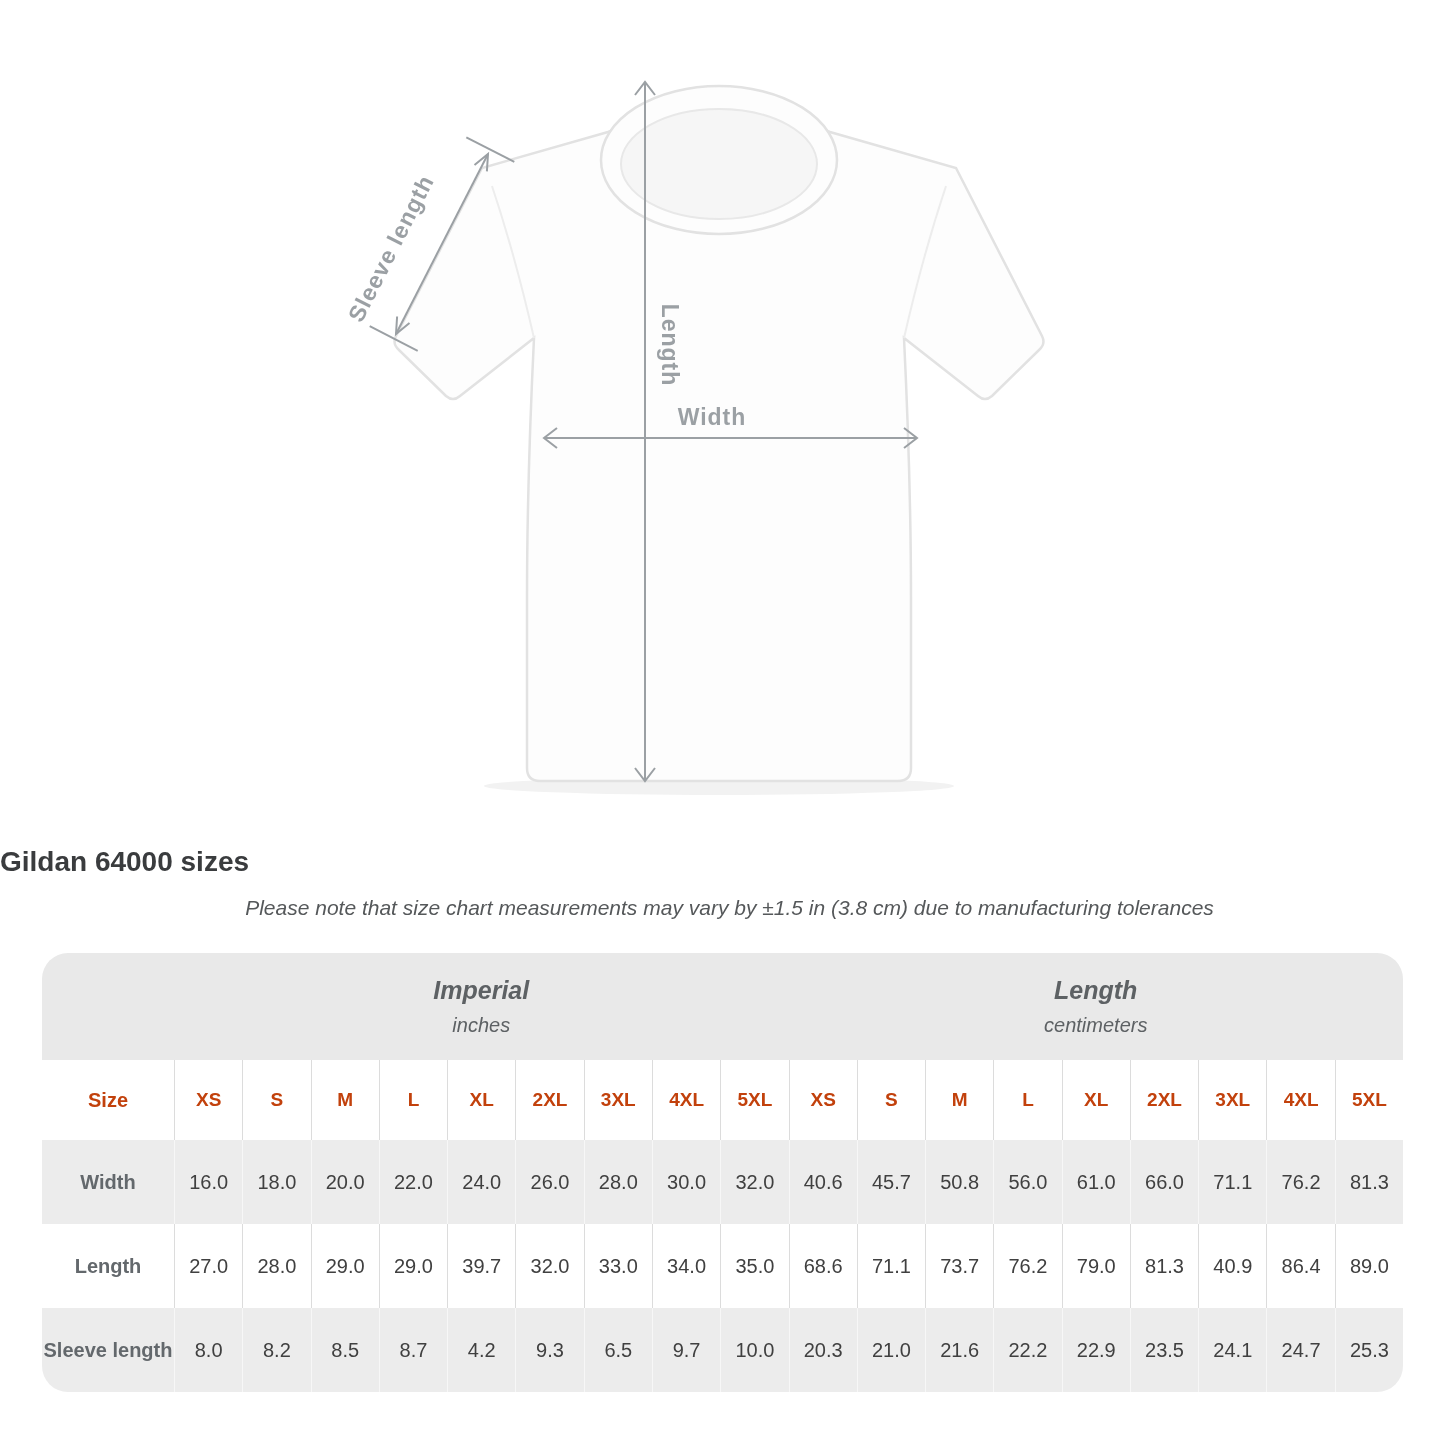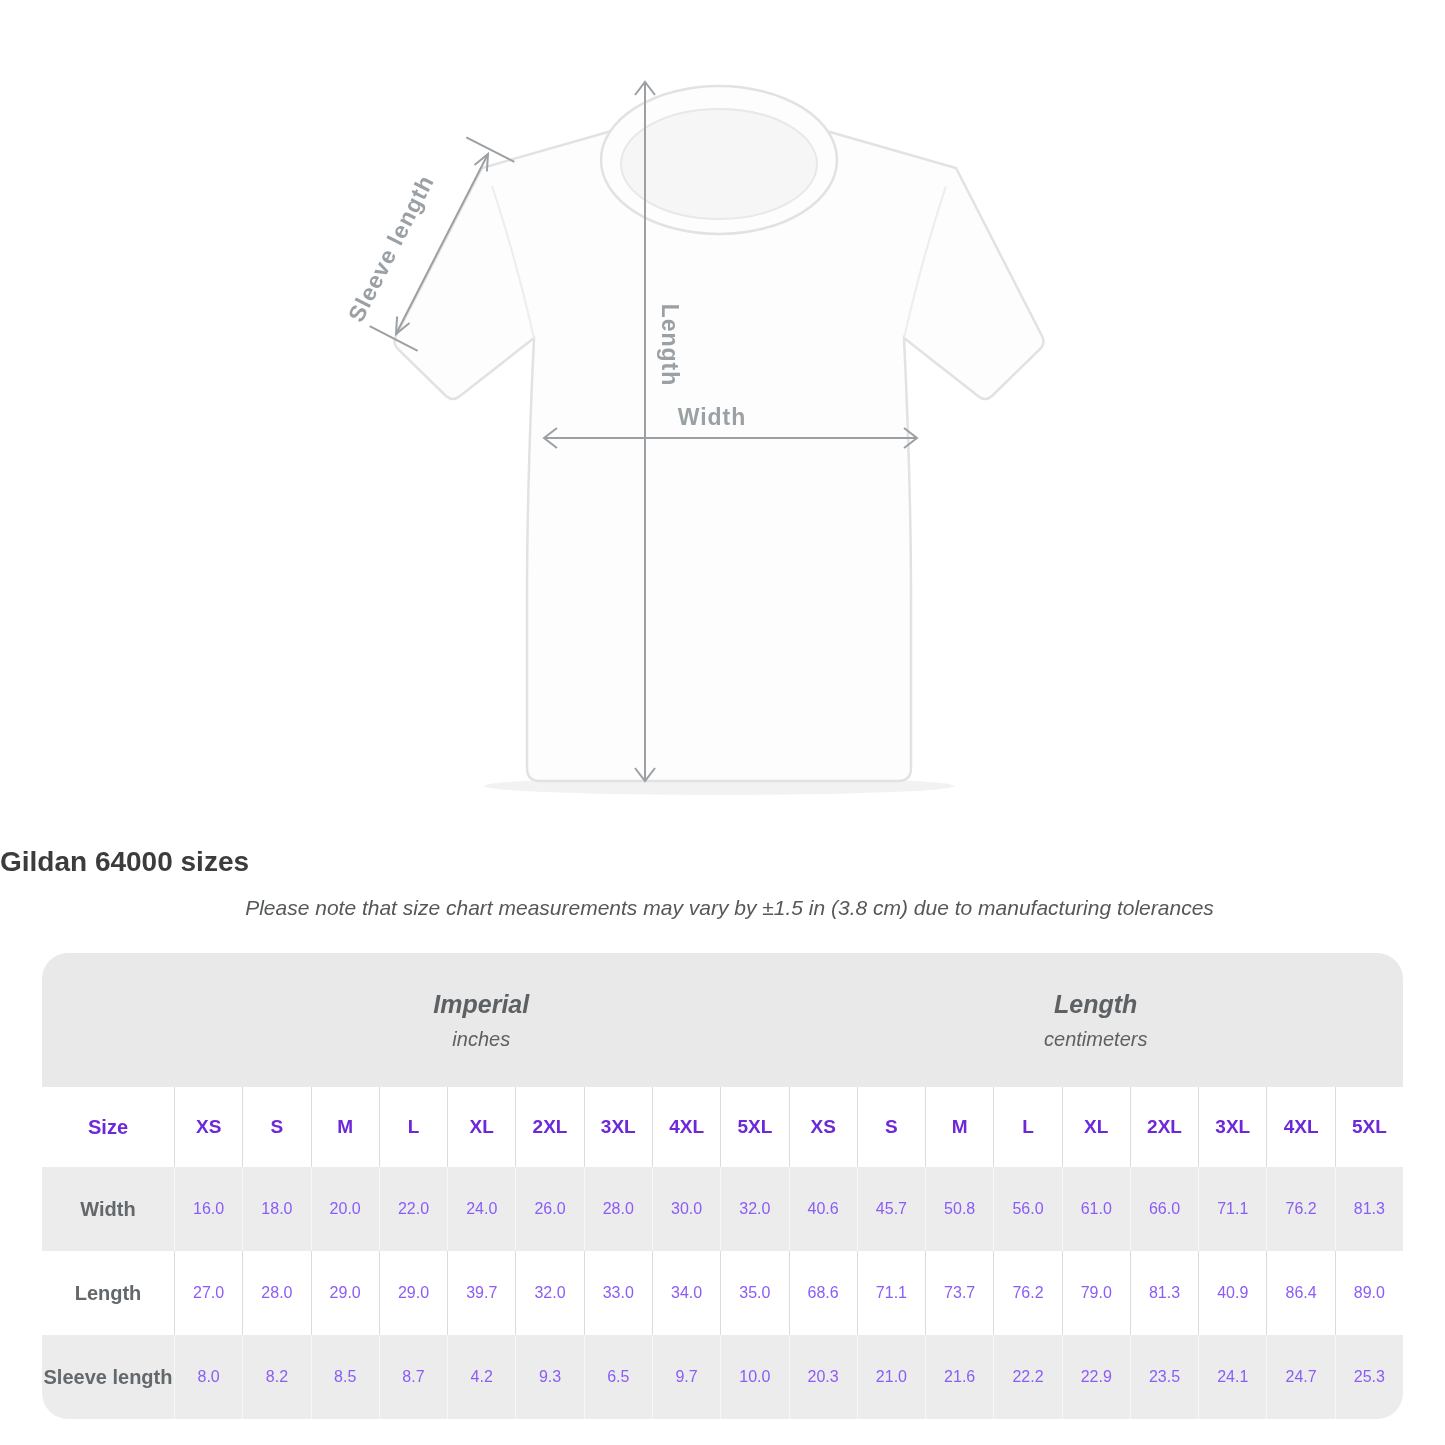--- a/index.html
+++ b/index.html
@@ -23,35 +23,35 @@
     text-align: center; font-size: 21px; font-style: italic; color: #55585a;
   }
 
   
   .size-table {
     position: absolute; top: 953px; left: 42px; width: 1361px;
     border-radius: 26px; overflow: hidden;
   }
   .trow { display: grid; grid-template-columns: 132px repeat(18, 1fr); align-items: stretch; }
 
-  .band { background: #e9e9e9; height: 134px; }
+  .band { background: #e9e9e9; height: 107px; }
   .band .group { display: flex; flex-direction: column; align-items: center; justify-content: center; gap: 9px; }
   .band .group-imperial { grid-column: 2 / span 9; }
   .band .group-metric   { grid-column: 11 / span 9; }
   .group-name { font-size: 25px; font-weight: bold; font-style: italic; color: #5d6164; }
   .group-unit { font-size: 20px; font-style: italic; color: #5d6164; }
 
   .cell { display: flex; align-items: center; justify-content: center; }
 
   .row-size { height: 80px; background: #ffffff; }
-  .row-size .cell { border-left: 1px solid #dcdcdc; font-weight: bold; font-size: 19px; color: #6d28d9; }
+  .row-size .cell { border-left: 1px solid #dcdcdc; font-weight: bold; font-size: 19px; color: #c2410c; }
   .row-size .lbl { border-left: none; font-size: 20px; }
 
   .row-data { height: 84px; }
-  .row-data .cell { font-size: 16px; color: #8b5cf6; }
+  .row-data .cell { font-size: 20px; color: #404040; }
   .row-data .lbl { font-weight: bold; font-size: 20px; color: #63686c; }
 
   .row-white { background: #ffffff; }
   .row-white .cell { border-left: 1px solid #dcdcdc; }
   .row-white .lbl { border-left: none; }
 
   .row-shaded { background: #ececec; }
   .row-shaded .cell { border-left: 1px solid #f7f7f7; }
   .row-shaded .lbl { border-left: none; }
 </style>

